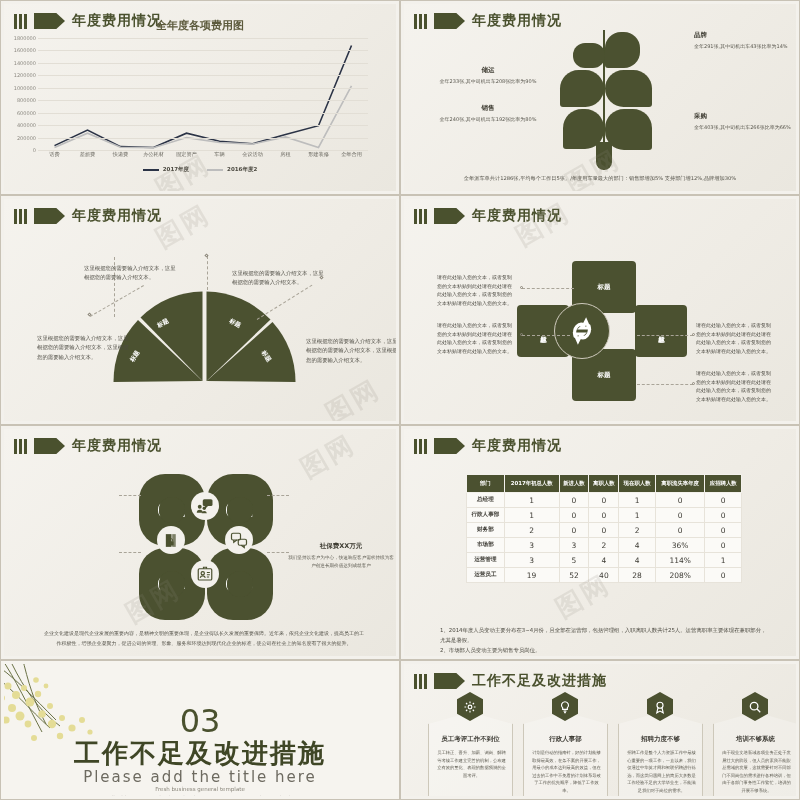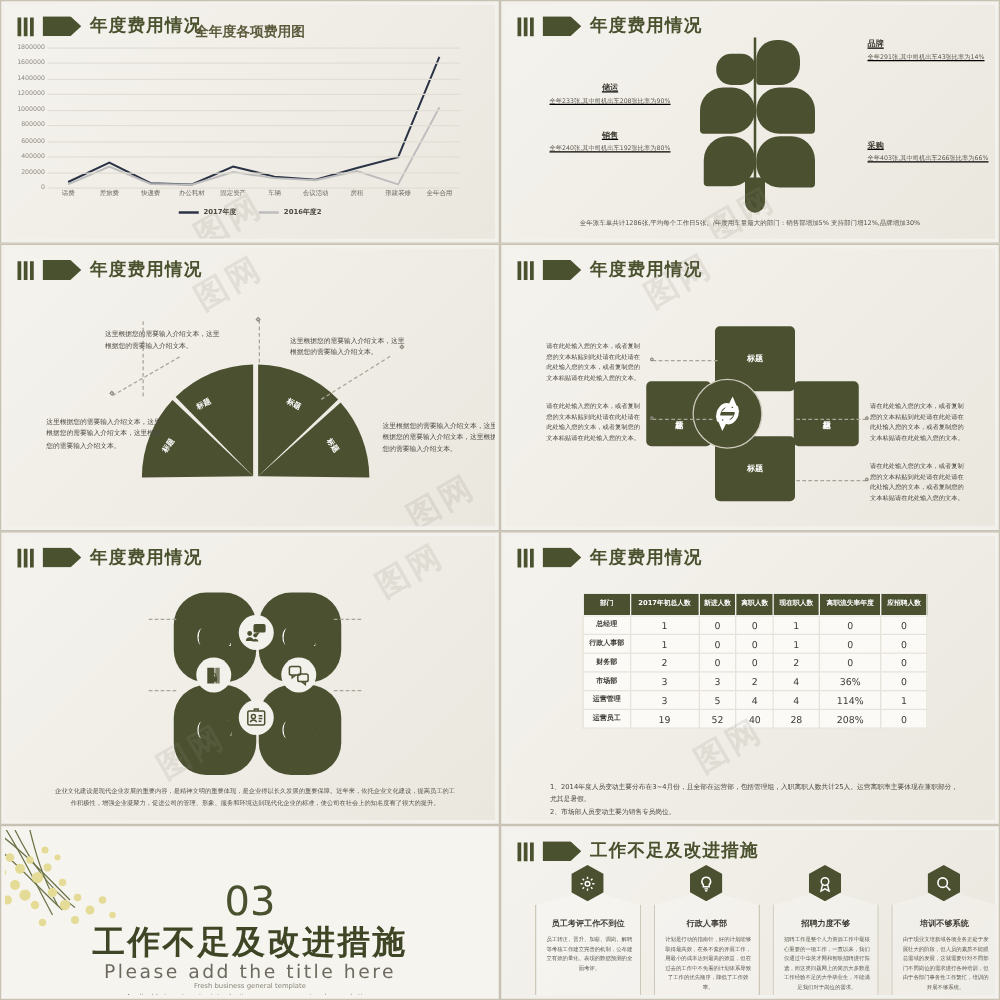--- a/index.html
+++ b/index.html
@@ -51,21 +51,21 @@
   .glines i{ position:absolute; left:0; width:100%; height:1px; background:#e2ded5;}
   .xaxis{ position:absolute; left:34px; top:147px; width:330px; display:flex;}
   .xaxis span{ flex:1; text-align:center; font-size:5.2px; color:#6c6a62; white-space:nowrap;}
   .legend{ position:absolute; left:0; top:162px; width:100%; display:flex; justify-content:center; gap:18px;}
   .legend div{ display:flex; align-items:center; gap:4px; font-size:5.5px; color:#4b4940; font-weight:bold;}
   .lkey{ width:16px; height:2px; display:block;}
   
   .leaf-wrap{ position:absolute; left:150px; top:18px; width:100px; height:145px;}
   .stem{ position:absolute; left:49px; top:8px; width:2px; height:140px; background:#4a512e;}
   .lobe{ position:absolute; background:#4b5130;}
-  .lf-item{ position:absolute; width:98px;text-decoration:underline;}
+  .lf-item{ position:absolute; width:98px;}
   .lf-item h4{ font-size:6.5px; color:#3f3d33; margin-bottom:3px; font-weight:bold;}
   .lf-item p{ font-size:5px; color:#5a584f; line-height:1.55;}
   .lf-left{ text-align:center;}
   .lf-right{ text-align:left;}
   .leaf-foot{ position:absolute; bottom:9px; left:0; width:100%; text-align:center;
       font-size:5.2px; color:#55534a;}
   
   .semi{ position:absolute; left:108px; top:90px; width:185px; height:93px;}
   .semi svg{ display:block;}
   .seg-lbl{ position:absolute; font-size:6px; font-weight:bold; color:#fff;}
@@ -396,20 +396,24 @@
         <svg width="18" height="18" viewBox="0 0 24 24" fill="none" stroke="#4b5130" stroke-width="1.6">
           <rect x="3" y="5" width="18" height="15" rx="1.5"></rect>
           <circle cx="9" cy="11" r="2.2"></circle>
               <path d="M5.6 17 a3.6 3.6 0 0 1 6.8 0"></path>
           <path d="M14.5 10 h4 M14.5 13 h4 M14.5 16 h3"></path>
           <path d="M10 5 v-2 h4 v2"></path>
         </svg>
       </div>
     </div>
 
+    <div class="fl-note" style="left:282px;top:113px;">
+      <h4>社保费XX万元</h4>
+      <p>我们坚持以客户为中心，快速响应客户需求持续为客户创造长期价值达到成就客户</p>
+    </div>
 
     <div class="lead" style="left:115px;top:66px;width:22px;"></div>
     <div class="lead" style="left:263px;top:66px;width:22px;"></div>
     <div class="lead" style="left:115px;top:123px;width:22px;"></div>
     <div class="lead" style="left:263px;top:123px;width:22px;"></div>
 
     <div class="fl-foot">企业文化建设是现代企业发展的重要内容，是精神文明的重要体现，是企业得以长久发展的重要保障。近年来，依托企业文化建设，提高员工的工作积极性，增强企业凝聚力，促进公司的管理、形象、服务和环境达到现代化企业的标准，使公司在社会上的知名度有了很大的提升。</div>
     <div class="wm" style="left:295px;top:10px;">图网</div>
     <div class="wm" style="left:120px;top:155px;">图网</div>
    </div>

